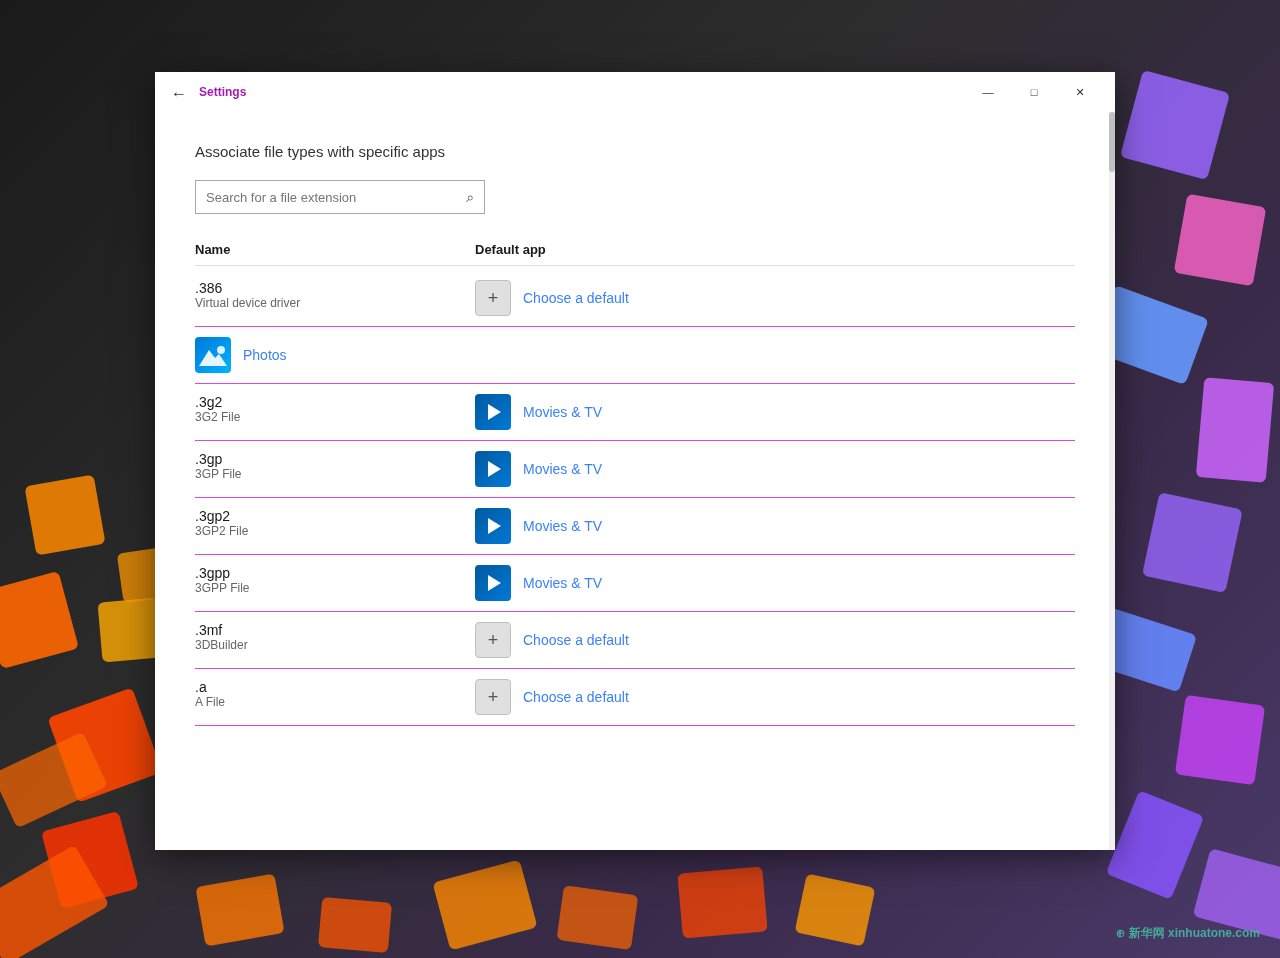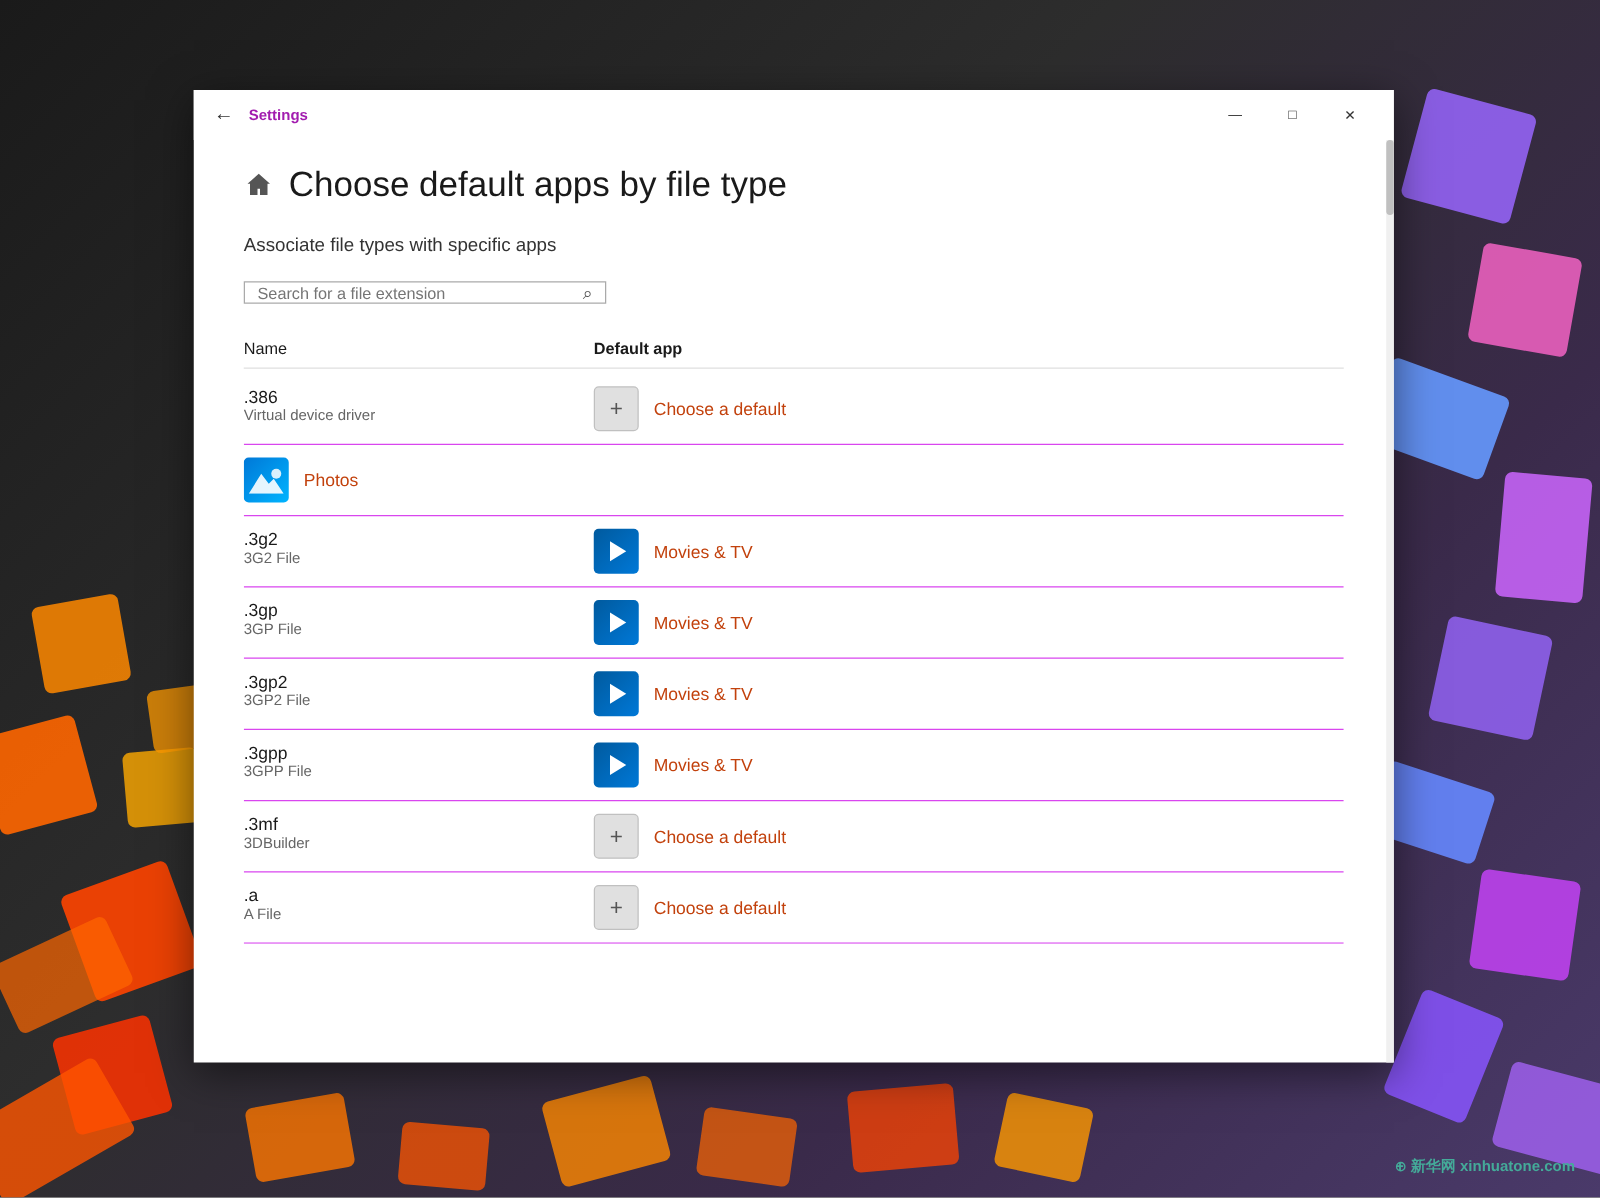--- a/index.html
+++ b/index.html
@@ -152,21 +152,21 @@
     
     .search-container {
       margin-bottom: 20px;
     }
 
     .search-box {
       display: flex;
       align-items: center;
       border: 1px solid #aaa;
       width: 290px;
-      height: 18px;
+      height: 34px;
       padding: 0 10px;
       background: #fff;
     }
 
     .search-input {
       flex: 1;
       border: none;
       outline: none;
       font-size: 13px;
       color: #333;
@@ -182,21 +182,21 @@
     .table-header {
       display: flex;
       padding: 8px 0;
       border-bottom: 1px solid #e0e0e0;
       margin-bottom: 4px;
     }
 
     .col-name-header {
       width: 280px;
       font-size: 13px;
-      font-weight: 400;
+      font-weight: 700;
       color: #1a1a1a;
     }
 
     .col-app-header {
       font-size: 13px;
       font-weight: 600;
       color: #1a1a1a;
     }
 
     
@@ -252,21 +252,21 @@
     .app-icon.photos-icon {
       background: linear-gradient(135deg, #0078d7 0%, #00b4ff 100%);
     }
 
     .app-icon.movies-icon {
       background: linear-gradient(135deg, #005a9e 0%, #0078d7 100%);
     }
 
     .app-name {
       font-size: 14px;
-      color: #c2410c;
+      color: #3b82f6;
     }
 
     
     .plus-sign {
       font-size: 18px;
       color: #555;
       line-height: 1;
     }
 
     
@@ -341,28 +341,20 @@
       <button class="titlebar-btn close">✕</button>
     </div>
   </div>
 
   <div class="scrollbar-track">
     <div class="scrollbar-thumb"></div>
   </div>
 
   <div class="content">
 
-    <div class="page-header">
-      <div class="home-icon">
-        <svg width="22" height="22" viewBox="0 0 22 22" fill="none" xmlns="http://www.w3.org/2000/svg">
-          <path d="M11 2L2 10h2v9h6v-5h2v5h6v-9h2L11 2z" fill="#555"></path>
-        </svg>
-      </div>
-      <h1 class="page-title">Choose default apps by file type</h1>
-    </div>
 
     <p class="subtitle">Associate file types with specific apps</p>
 
     <div class="search-container">
       <div class="search-box">
         <input class="search-input" type="text" placeholder="Search for a file extension" style="">
         <span class="search-icon">⌕</span>
       </div>
     </div>
 

